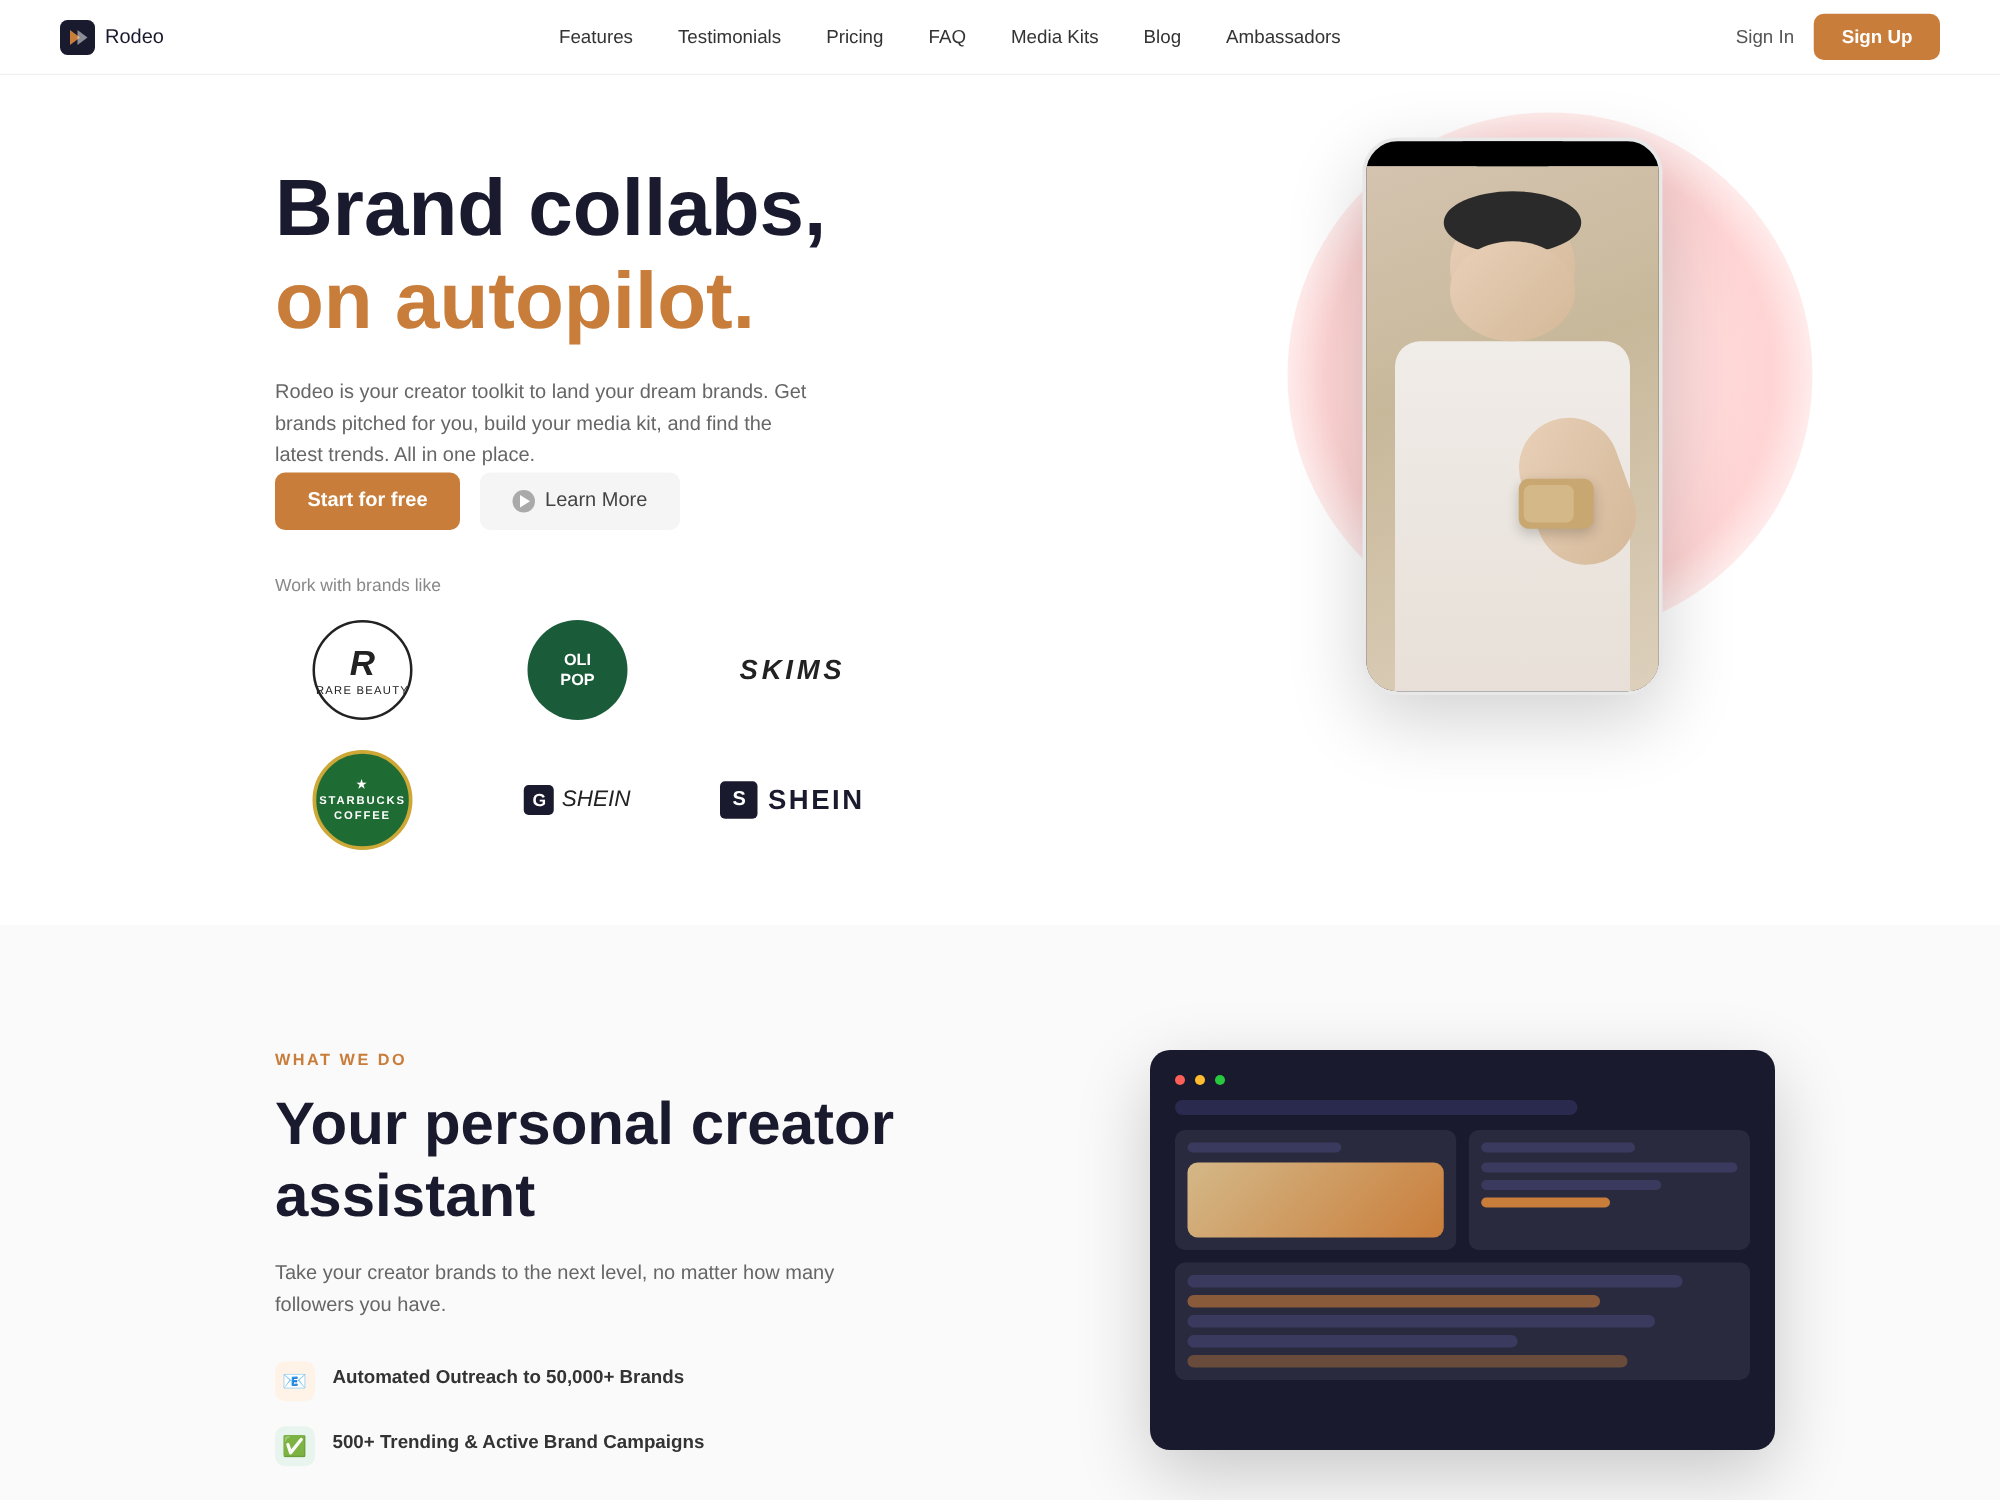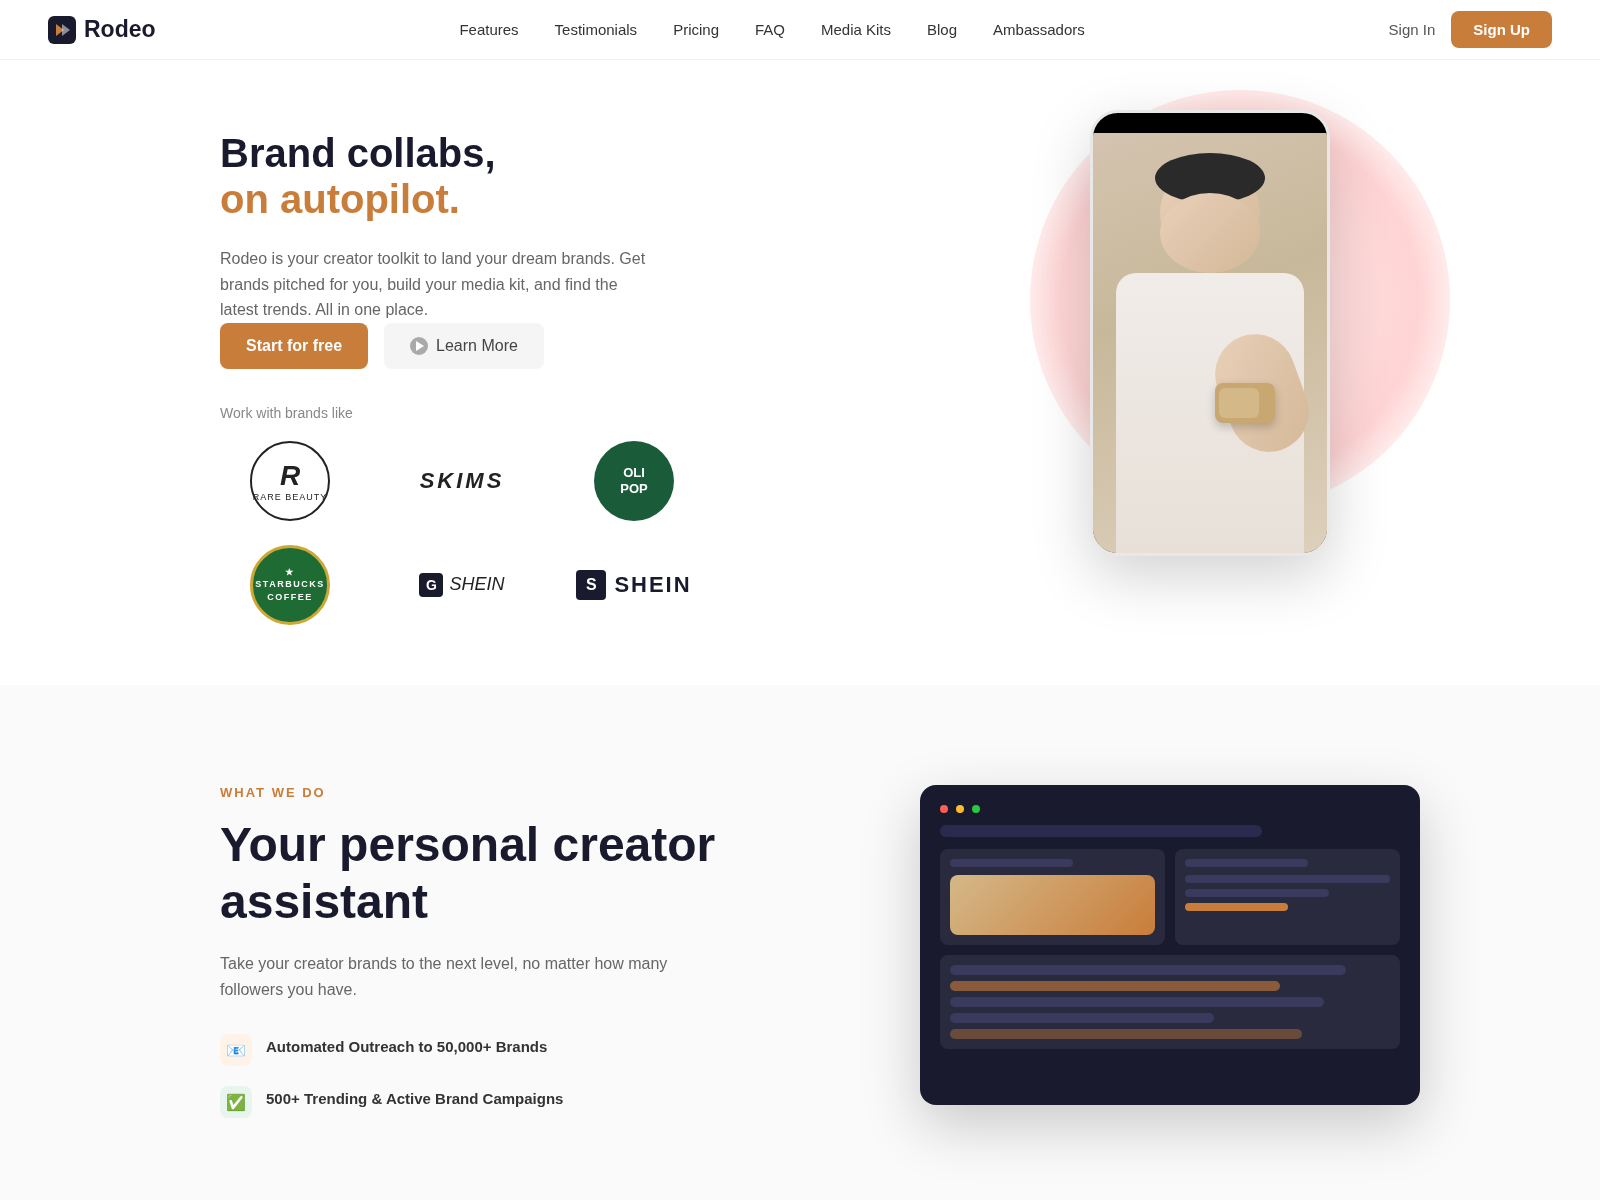--- a/index.html
+++ b/index.html
@@ -4,39 +4,39 @@
   <style>
     * { margin: 0; padding: 0; box-sizing: border-box; }
     body { font-family: -apple-system, BlinkMacSystemFont, 'Segoe UI', sans-serif; background: #fff; color: #1a1a2e; overflow-x: hidden; }
 
     
     nav {
       display: flex; align-items: center; justify-content: space-between;
       padding: 0 48px; height: 60px; border-bottom: 1px solid #f0f0f0;
       position: sticky; top: 0; background: #fff; z-index: 100;
     }
-    .nav-logo { display: flex; align-items: center; gap: 8px; font-weight: 700; font-size: 23px; color: #1a1a2e; cursor: pointer; }
+    .nav-logo { display: flex; align-items: center; gap: 8px; font-weight: 400; font-size: 16px; color: #1a1a2e; cursor: pointer; }
     .nav-logo-icon { width: 28px; height: 28px; }
     .nav-links { display: flex; gap: 36px; align-items: center; }
     .nav-link { font-size: 15px; color: #333; text-decoration: none; cursor: pointer; }
     .nav-actions { display: flex; align-items: center; gap: 16px; }
     .sign-in { font-size: 15px; color: #555; cursor: pointer; }
     .sign-up-btn {
       background: #c97d3a; color: #fff; border: none; border-radius: 8px;
       padding: 10px 22px; font-size: 15px; font-weight: 600; cursor: pointer;
     }
 
     
     .hero {
       display: flex; align-items: flex-start; justify-content: space-between;
       padding: 70px 80px 60px 120px; max-width: 1400px; margin: 0 auto;
       position: relative;
     }
     .hero-left { max-width: 540px; }
-    .hero-title { font-size: 40px; font-weight: 800; line-height: 1.15; margin-bottom: 24px; }
+    .hero-title { font-size: 64px; font-weight: 800; line-height: 1.15; margin-bottom: 24px; }
     .hero-title .black { color: #1a1a2e; }
     .hero-title .orange { color: #c97d3a; }
     .hero-desc { font-size: 16px; color: #666; line-height: 1.6; max-width: 440px; }
     .hero-btns { display: flex; gap: 16px; align-items: center; margin-bottom: 36px; }
     .btn-primary { background: #c97d3a; color: #fff; border: none; border-radius: 8px; padding: 14px 26px; font-size: 16px; font-weight: 600; cursor: pointer; }
     .btn-secondary {
       background: #f5f5f5; color: #444; border: none; border-radius: 8px;
       padding: 14px 26px; font-size: 16px; cursor: pointer; display: flex; align-items: center; gap: 8px;
     }
     .btn-secondary .play-icon { width: 18px; height: 18px; background: #aaa; border-radius: 50%; display: inline-flex; align-items: center; justify-content: center; }
@@ -162,27 +162,27 @@
       <div class="brands-grid">
 
         <div class="brand-logo">
           <div class="rare-beauty-logo">
             <span class="rare-r">R</span>
             <span class="rare-text">Rare Beauty</span>
           </div>
         </div>
 
         <div class="brand-logo">
-          <span class="skims-text">SKIMS</span>
-        </div>
-
-        <div class="brand-logo">
           <div class="olipop-circle">
             <span class="olipop-text">OLI<br>POP</span>
           </div>
+        </div>
+
+        <div class="brand-logo">
+          <span class="skims-text">SKIMS</span>
         </div>
 
         <div class="brand-logo">
           <div class="starbucks-circle">
             <div class="starbucks-inner">
               ★<br>STARBUCKS<br>COFFEE
             </div>
           </div>
         </div>
 

